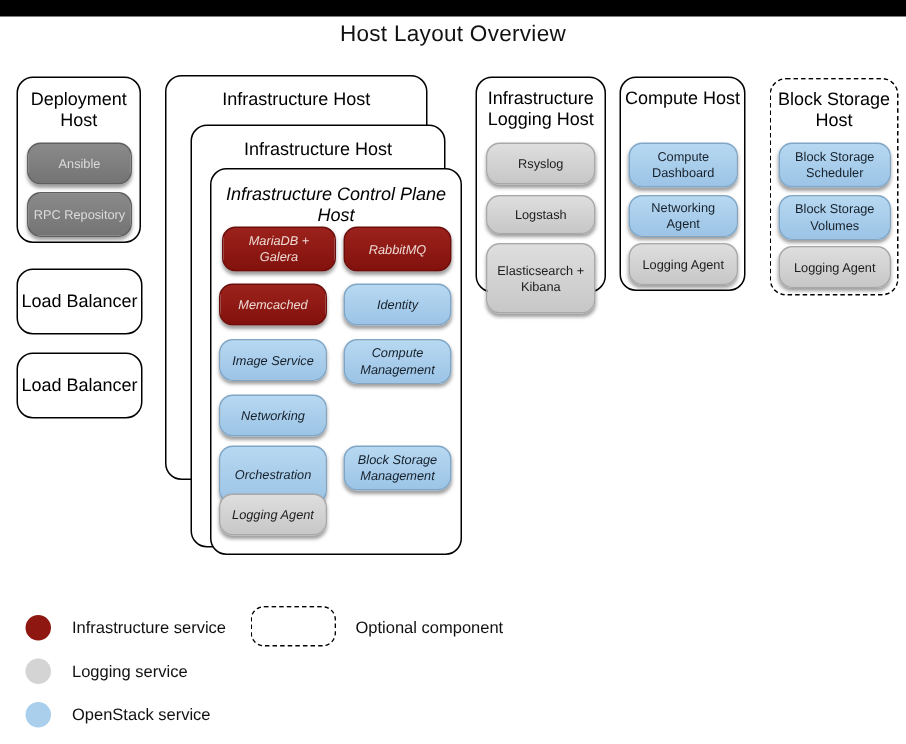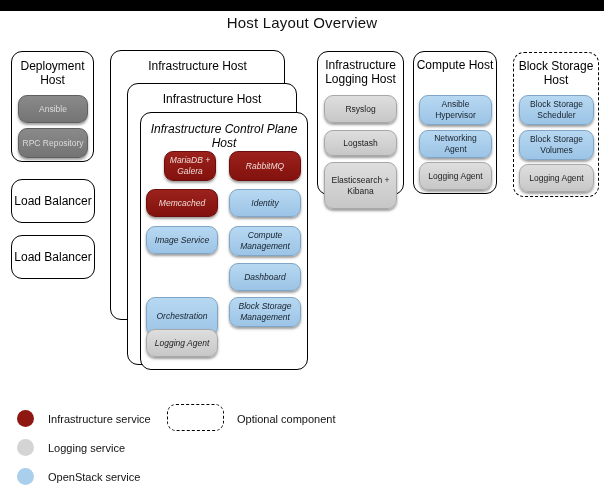--- a/index.html
+++ b/index.html
@@ -76,43 +76,43 @@
 
 <div class="hostbox" style="left:110px;top:50px;width:175px;height:270px;z-index:1;">
   <div class="hosttitle" style="top:8px;">Infrastructure Host</div>
 </div>
 <div class="hostbox" style="left:127px;top:83px;width:170px;height:282px;z-index:2;">
   <div class="hosttitle" style="top:8px;">Infrastructure Host</div>
 </div>
 <div class="hostbox" style="left:140px;top:112px;width:168px;height:258px;z-index:3;font-style:italic;">
   <div class="hosttitle" style="top:9px;">Infrastructure Control Plane Host</div>
 
-  <div class="svc svc-infra" style="left:23px;top:38px;width:52px;height:30px;">MariaDB + Galera</div>
+  <div class="svc svc-infra" style="left:7px;top:38px;width:76px;height:30px;">MariaDB + Galera</div>
   <div class="svc svc-infra" style="left:5px;top:76px;width:72px;height:28px;">Memcached</div>
   <div class="svc svc-os" style="left:5px;top:113px;width:72px;height:28px;">Image Service</div>
+  <div class="svc svc-os" style="left:5px;top:150px;width:72px;height:28px;">Networking</div>
   <div class="svc svc-os" style="left:5px;top:184px;width:72px;height:39px;">Orchestration</div>
   <div class="svc svc-log" style="left:5px;top:216px;width:72px;height:28px;">Logging Agent</div>
 
   <div class="svc svc-infra" style="left:88px;top:38px;width:72px;height:30px;">RabbitMQ</div>
   <div class="svc svc-os" style="left:88px;top:76px;width:72px;height:28px;">Identity</div>
   <div class="svc svc-os" style="left:88px;top:113px;width:72px;height:30px;">Compute Management</div>
-  <div class="svc svc-os" style="left:88px;top:150px;width:72px;height:28px;">Dashboard</div>
   <div class="svc svc-os" style="left:88px;top:184px;width:72px;height:30px;">Block Storage Management</div>
 </div>
 
 <div class="hostbox" style="left:317px;top:51px;width:87px;height:144px;">
   <div class="hosttitle" style="top:6px;">Infrastructure Logging Host</div>
   <div class="svc svc-log" style="left:6px;top:43px;width:73px;height:28px;">Rsyslog</div>
   <div class="svc svc-log" style="left:6px;top:78px;width:73px;height:26px;">Logstash</div>
   <div class="svc svc-log" style="left:6px;top:110px;width:73px;height:47px;">Elasticsearch + Kibana</div>
 </div>
 
 <div class="hostbox" style="left:413px;top:51px;width:84px;height:143px;">
   <div class="hosttitle" style="top:6px;">Compute Host</div>
-  <div class="svc svc-os" style="left:5px;top:43px;width:73px;height:30px;">Ansible Hypervisor</div>
+  <div class="svc svc-os" style="left:5px;top:43px;width:73px;height:30px;">Compute Dashboard</div>
   <div class="svc svc-os" style="left:5px;top:78px;width:73px;height:28px;">Networking Agent</div>
   <div class="svc svc-log" style="left:5px;top:110px;width:73px;height:28px;">Logging Agent</div>
 </div>
 
 <div class="hostbox dashed" style="left:513px;top:52px;width:86px;height:145px;">
   <div class="hosttitle" style="top:6px;">Block Storage Host</div>
   <div class="svc svc-os" style="left:5px;top:42px;width:75px;height:30px;">Block Storage Scheduler</div>
   <div class="svc svc-os" style="left:5px;top:77px;width:75px;height:30px;">Block Storage Volumes</div>
   <div class="svc svc-log" style="left:5px;top:111px;width:75px;height:28px;">Logging Agent</div>
 </div>

